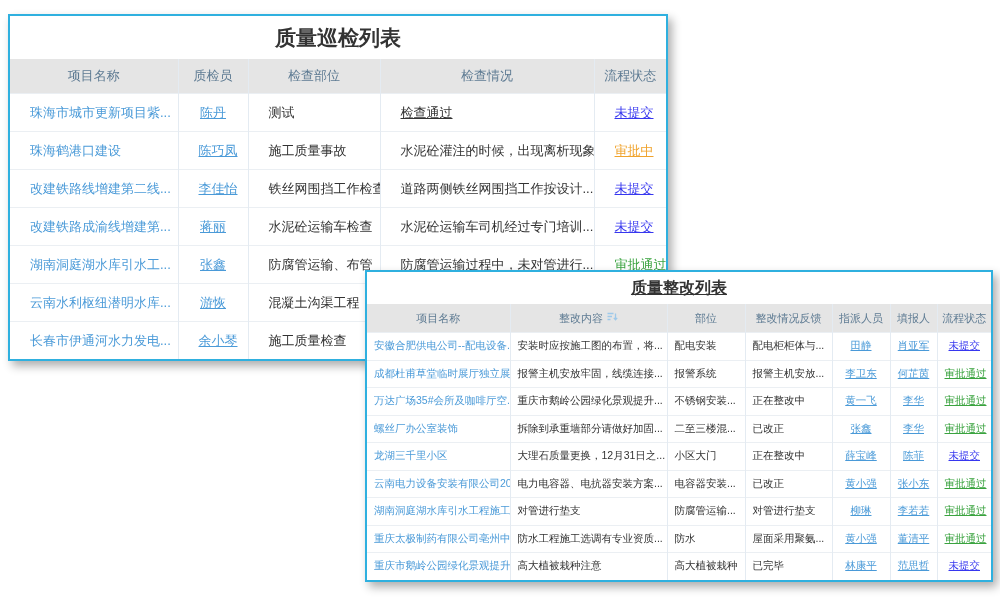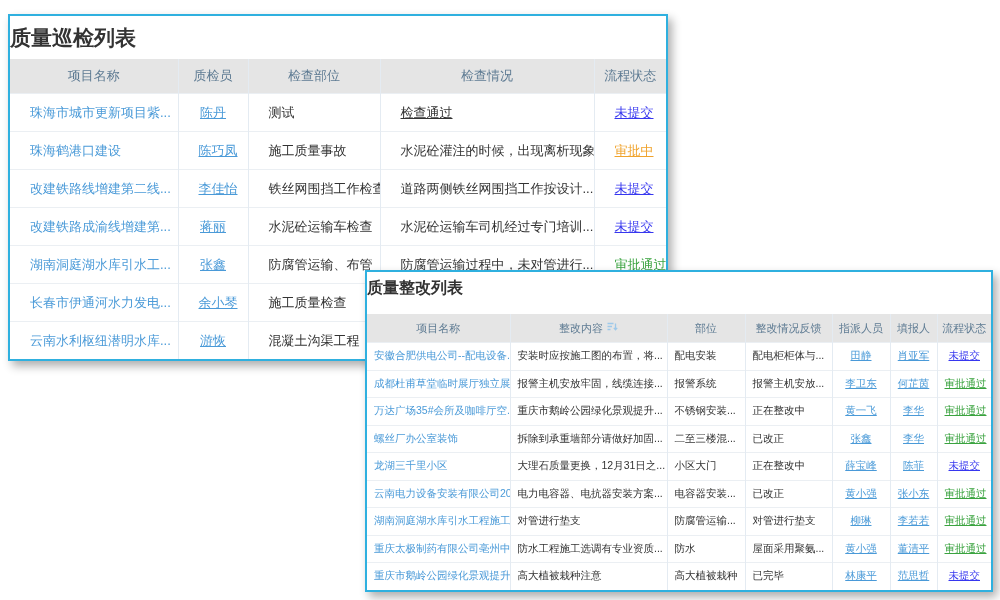--- a/index.html
+++ b/index.html
@@ -6,23 +6,23 @@
   body{
     width:1000px;height:600px;position:relative;background:#ffffff;
     font-family:"Liberation Sans","DejaVu Sans",sans-serif;overflow:hidden;
   }
   .card{
     position:absolute;background:#fff;border:2px solid #2fb0df;
     box-shadow:4px 5px 9px rgba(0,0,0,.32);box-sizing:border-box;
   }
   .card1{left:8px;top:14px;width:660px;z-index:1;}
   .card2{left:365px;top:270px;width:628px;z-index:2;}
-  .card-title{font-weight:bold;color:#333;}
+  .card-title{text-align:center;font-weight:bold;color:#333;}
   .card1 .card-title{height:43px;line-height:43px;font-size:21px;}
-  .card2 .card-title{height:42px;line-height:32px;font-size:16px;}
+  .card2 .card-title{height:32px;line-height:32px;font-size:16px;text-decoration:underline;}
   table{border-collapse:collapse;table-layout:fixed;width:100%;}
   th{
     background:#e5e5e5;color:#5e7b93;font-weight:normal;text-align:center;
     overflow:hidden;white-space:nowrap;
   }
   .card1 th{height:32px;font-size:13px;}
   .card2 th{height:26px;font-size:11px;}
   td{
     color:#333;overflow:hidden;white-space:nowrap;border-top:1px solid #ebeff3;
   }
@@ -87,30 +87,30 @@
           <td class="center" style="color: rgb(55, 55, 239);">未提交</td>
         </tr>
         <tr>
           <td class="left link">湖南洞庭湖水库引水工...</td>
           <td class="center link">张鑫</td>
           <td class="left">防腐管运输、布管</td>
           <td class="left">防腐管运输过程中，未对管进行...</td>
           <td class="center u" style="color: rgb(58, 163, 63);">审批通过</td>
         </tr>
         <tr>
+          <td class="left link">云南水利枢纽潜明水库...</td>
+          <td class="center link">游恢</td>
+          <td class="left">混凝土沟渠工程</td>
+          <td class="left"></td>
+          <td class="center"></td>
+        </tr>
+        <tr>
           <td class="left link">长春市伊通河水力发电...</td>
           <td class="center link">余小琴</td>
           <td class="left">施工质量检查</td>
-          <td class="left"></td>
-          <td class="center"></td>
-        </tr>
-        <tr>
-          <td class="left link">云南水利枢纽潜明水库...</td>
-          <td class="center link">游恢</td>
-          <td class="left">混凝土沟渠工程</td>
           <td class="left"></td>
           <td class="center"></td>
         </tr>
       </tbody>
   </table>
 </div>
 
 <div class="card card2">
   <div class="card-title">质量整改列表</div>
   <table>

